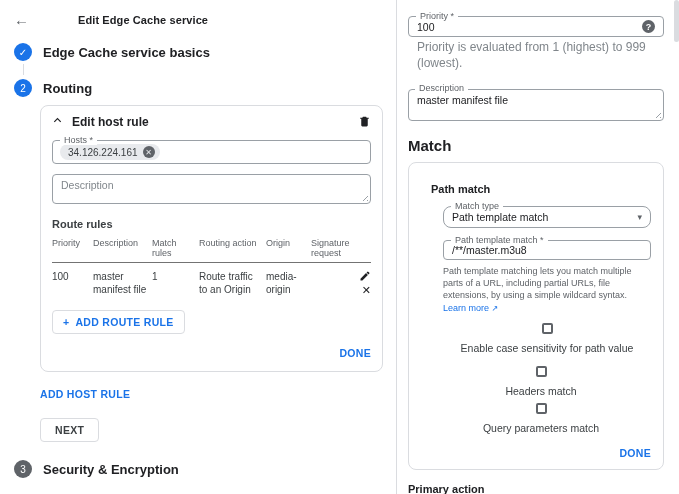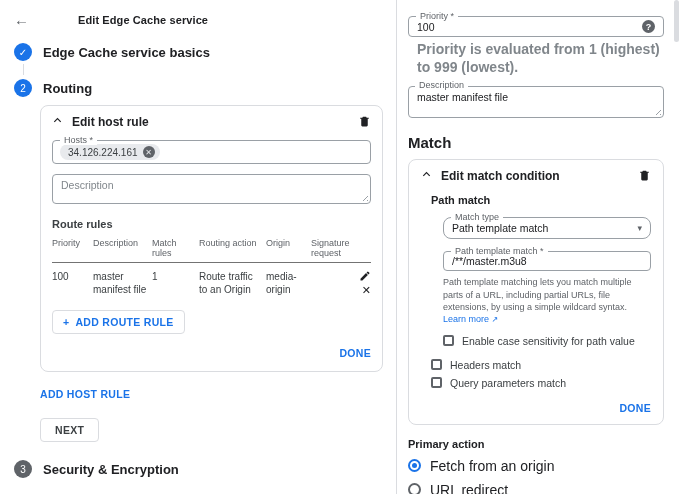--- a/index.html
+++ b/index.html
@@ -81,31 +81,31 @@
   .next-btn {
     display:inline-block; margin:18px 0 0 26px; border:1px solid #dadce0; border-radius:4px;
     padding:5px 14px; font-size:10.5px; font-weight:bold; color:#3c4043; background:#fff; cursor:pointer; letter-spacing:.3px;
   }
   .step3 { margin-top:18px; }
 
   
   .rfield { position:relative; border:1px solid #9aa0a6; border-radius:4px; padding:3px 8px; display:flex; align-items:center; background:#fff; }
   .rfield input { border:none; outline:none; flex:1; font:inherit; font-size:10.5px; color:#202124; min-width:0; background:transparent; }
   .help-dot { width:13px; height:13px; border-radius:50%; background:#5f6368; color:#fff; font-size:9px; font-weight:bold; display:flex; align-items:center; justify-content:center; cursor:pointer; flex:0 0 13px; }
-  .helper { font-size:14px; color:#80868b; margin:3px 0 10px 9px; line-height:1.3;font-weight:bold; }
+  .helper { font-size:12px; color:#80868b; margin:3px 0 18px 9px; line-height:1.3; }
   .match-h { font-size:15px; font-weight:bold; margin:14px 0 2px; }
   .mcard { border:1px solid #dadce0; border-radius:8px; padding:9px 12px 10px; margin-top:8px; }
   .sub-label { font-size:11px; font-weight:bold; margin:11px 0 0 10px; }
   .nested { margin-left:22px; }
   .sel { position:relative; border:1px solid #9aa0a6; border-radius:8px; padding:4px 8px; display:flex; align-items:center; justify-content:space-between; margin-top:11px; background:#fff; cursor:pointer; font-size:10.5px; }
   .caret { color:#5f6368; font-size:9px; }
   .mhelper { font-size:9px; color:#5f6368; line-height:1.35; margin-top:5px; }
   .learn { color:#1a73e8; cursor:pointer; }
   .ext { color:#1a73e8; font-size:8px; }
-  .cb-row { display:flex; gap:8px; margin-top:9px; }
+  .cb-row { display:flex; align-items:center; gap:8px; margin-top:9px;flex-direction:column; }
   .cb { width:11px; height:11px; border:2px solid #5f6368; border-radius:2px; flex:0 0 11px; cursor:pointer; background:#fff; }
   .cb-label { font-size:10.5px; color:#3c4043; }
   .amc-box { border:1px solid #dadce0; border-radius:4px; padding:7px 10px; margin-top:11px; color:#1a73e8; font-weight:bold; font-size:10.5px; letter-spacing:.3px; cursor:pointer; }
   .pa-label { font-size:11px; font-weight:bold; margin-top:13px; }
   .radio-row { display:flex; align-items:center; gap:9px; margin-top:8px; }
   .radio { width:13px; height:13px; border-radius:50%; border:2px solid #5f6368; flex:0 0 13px; position:relative; cursor:pointer; background:#fff; }
   .radio.sel-on { border-color:#1a73e8; }
   .radio.sel-on::after { content:""; position:absolute; inset:2px; border-radius:50%; background:#1a73e8; }
   .radio-label { font-size:14px; color:#202124; }
 </style>
@@ -219,33 +219,20 @@
 
   <div class="ta-wrap" style="margin-top:4px;">
     <span class="field-label" style="z-index:1;">Description</span>
     <textarea class="ta" style="height: 32px;">master manifest file</textarea>
     <span class="grip"></span>
   </div>
 
   <div class="match-h">Match</div>
 
   <div class="mcard">
-    <div class="card-hdr">
-      <span class="icon-btn">
-        <svg width="11" height="11" viewBox="0 0 24 24" fill="none" stroke="#202124" stroke-width="2.6">
-            <path d="M5 15l7-7 7 7"></path>
-          </svg>
-      </span>
-      <span class="card-title">Edit match condition</span>
-      <span class="icon-btn">
-        <svg width="13" height="13" viewBox="0 0 24 24" fill="#202124">
-            <path d="M6 7h12v12a2 2 0 0 1-2 2H8a2 2 0 0 1-2-2V7zm3-4h6l1 2h4v2H4V5h4l1-2z"></path>
-          </svg>
-      </span>
-    </div>
 
     <div class="sub-label">Path match</div>
 
     <div class="nested">
       <div class="sel">
         <span class="field-label">Match type</span>
         <span>Path template match</span>
         <span class="caret">▾</span>
       </div>
 

